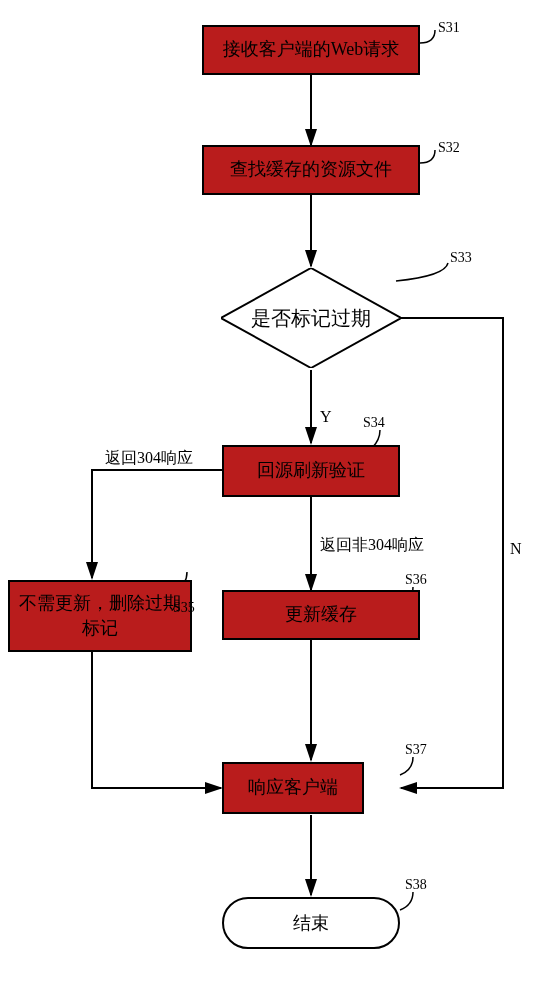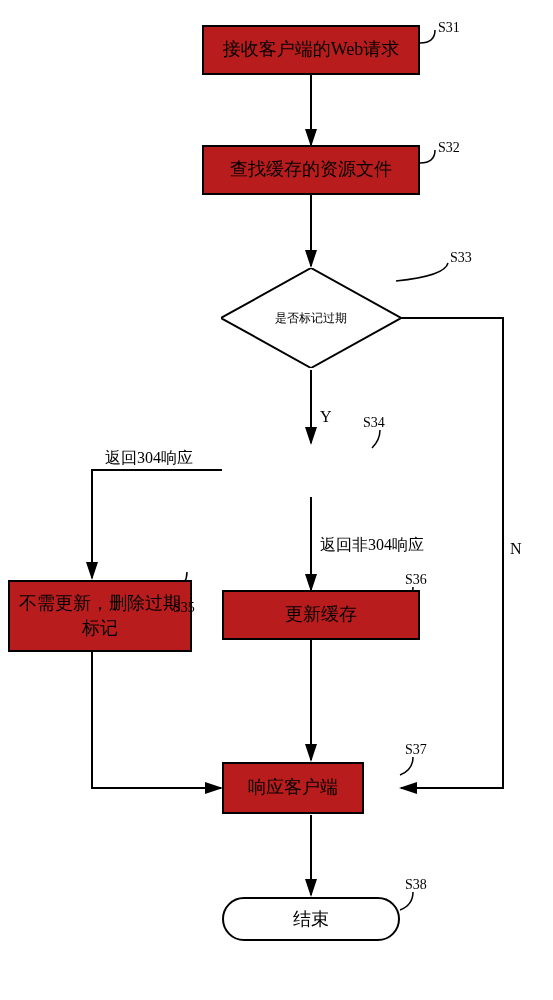--- a/index.html
+++ b/index.html
@@ -33,21 +33,21 @@
       height: 100px;
     }
     .diamond svg { position: absolute; top: 0; left: 0; }
     .diamond-text {
       position: absolute;
       width: 100%;
       height: 100%;
       display: flex;
       align-items: center;
       justify-content: center;
-      font-size: 12px;
+      font-size: 20px;
     }
     .terminator {
       position: absolute;
       border: 2px solid #000;
       border-radius: 30px;
       display: flex;
       align-items: center;
       justify-content: center;
       font-size: 18px;
       background: #fff;
@@ -131,38 +131,41 @@
     </svg>
     <div class="diamond-text">
       <span>是否标记过期</span>
     </div>
   </div>
   <div class="label" style="left:450px; top:250px;">S33</div>
 
   <div class="edge-label" style="left:320px; top:408px;">Y</div>
   <div class="edge-label" style="left:510px; top:540px;">N</div>
 
+  <div class="box" style="left:222px; top:445px; width:178px; height:52px;">
+    <span>回源刷新验证</span>
+  </div>
   <div class="label" style="left:363px; top:415px;">S34</div>
 
   <div class="edge-label-cn" style="left:105px; top:448px;">返回304响应</div>
   <div class="edge-label-cn" style="left:320px; top:535px;">返回非304响应</div>
 
   <div class="box" style="left:8px; top:580px; width:184px; height:72px;">
     <span>不需更新，删除过期标记</span>
   </div>
   <div class="label" style="left:173px; top:556px;margin-top:44px;">S35</div>
 
   <div class="box" style="left:222px; top:590px; width:198px; height:50px;">
     <span>更新缓存</span>
   </div>
   <div class="label" style="left:405px; top:572px;">S36</div>
 
   <div class="box" style="left:222px; top:762px; width:142px; height:52px;">
     <span>响应客户端</span>
   </div>
   <div class="label" style="left:405px; top:742px;">S37</div>
 
-  <div class="terminator" style="left:222px; top:897px; width:178px; height:44px;font-family:Liberation Serif, serif;">
+  <div class="terminator" style="left:222px; top:897px; width:178px; height:52px;font-family:Liberation Serif, serif;">
     <span>结束</span>
   </div>
   <div class="label" style="left:405px; top:877px;">S38</div>
 
 </div>
 
 </body></html>

